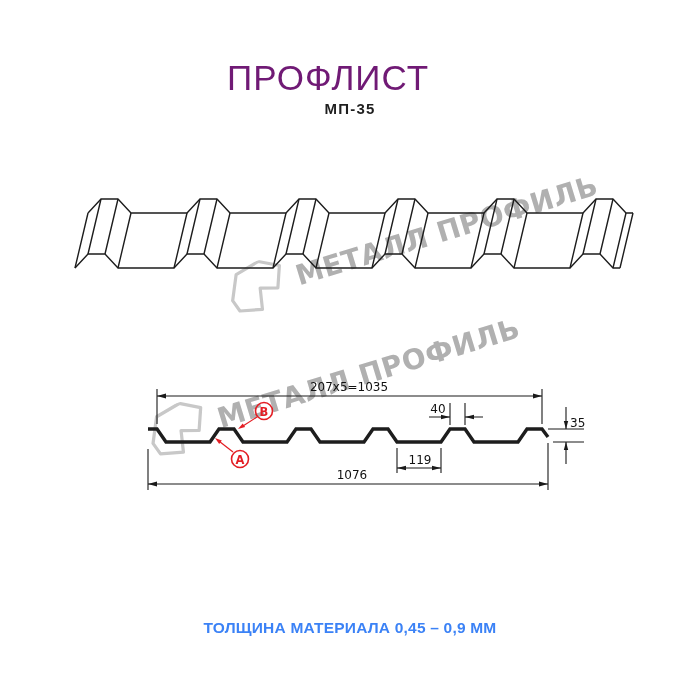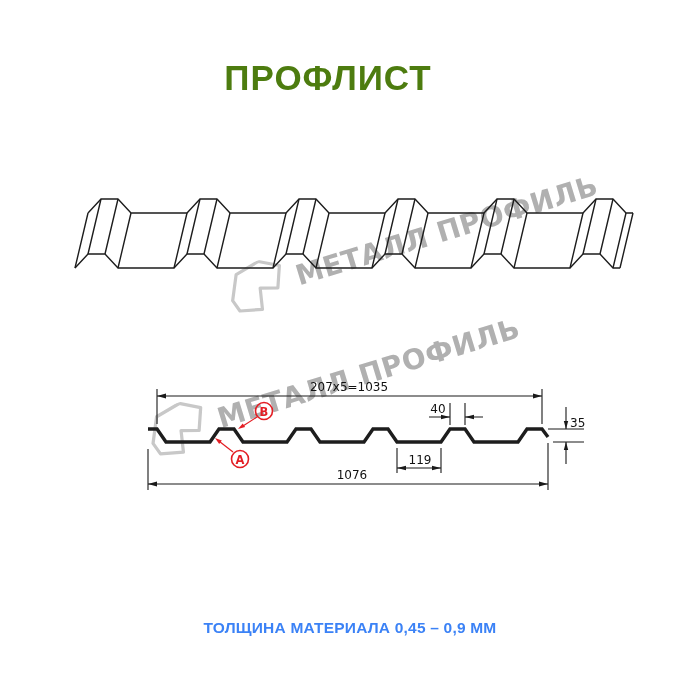--- a/index.html
+++ b/index.html
@@ -1,39 +1,40 @@
 <!DOCTYPE html>
 <html><head>
 <meta charset="utf-8">
 <style>
   html,body{margin:0;padding:0;background:#fff;}
   .page{position:relative;width:700px;height:700px;background:#ffffff;overflow:hidden;
         font-family:"Liberation Sans",sans-serif;}
   .title{position:absolute;top:58px;left:0;width:656px;text-align:center;
-         font-size:35px;font-weight:bold;letter-spacing:1px;color:#4d7c0f;}
+         font-size:35px;font-weight:normal;letter-spacing:1px;color:#701a75;}
   .subtitle{position:absolute;top:100px;left:0;width:700px;text-align:center;
          font-size:15px;font-weight:600;letter-spacing:1.2px;color:#1f1f1f;}
   .caption{position:absolute;top:619px;left:0;width:700px;text-align:center;
          font-size:15.5px;font-weight:600;letter-spacing:0.2px;color:#3b82f6;}
   .wm{position:absolute;display:flex;align-items:center;gap:10px;white-space:nowrap;
       color:#b0b0b0;font-family:"DejaVu Sans",sans-serif;font-weight:bold;
       font-size:28px;letter-spacing:0.5px;}
   #wm1{left:226px;top:262px;transform:rotate(-17deg);transform-origin:31px 26px;}
   #wm2{left:146px;top:404px;transform:rotate(-17deg);transform-origin:32px 27px;}
   .wm-logo{flex:0 0 auto;}
   .drawing{position:absolute;left:0;top:0;width:700px;height:700px;}
   .dim-text{font-family:"DejaVu Sans",sans-serif;font-size:12px;fill:#111;}
   .marker-letter{font-family:"DejaVu Sans",sans-serif;font-size:11.5px;font-weight:bold;fill:#e31e24;}
 </style>
 </head>
 <body>
 
 <div class="page">
 
   <div class="title">ПРОФЛИСТ</div>
+  <div class="subtitle">МП-35</div>
 
   <div class="wm" id="wm1">
     <svg class="wm-logo" width="62" height="53" viewBox="0 0 62 53">
       <path d="M4 31 L15 7 L40 1 L59 11 L51 32 L34 27 L30 48 L8 43 Z" fill="none" stroke="#c8c8c8" stroke-width="3.2" stroke-linejoin="round"></path>
     </svg>
     <span class="wm-text">МЕТАЛЛ ПРОФИЛЬ</span>
   </div>
 
   <div class="wm" id="wm2">
     <svg class="wm-logo" width="64" height="54" viewBox="0 0 62 53">

